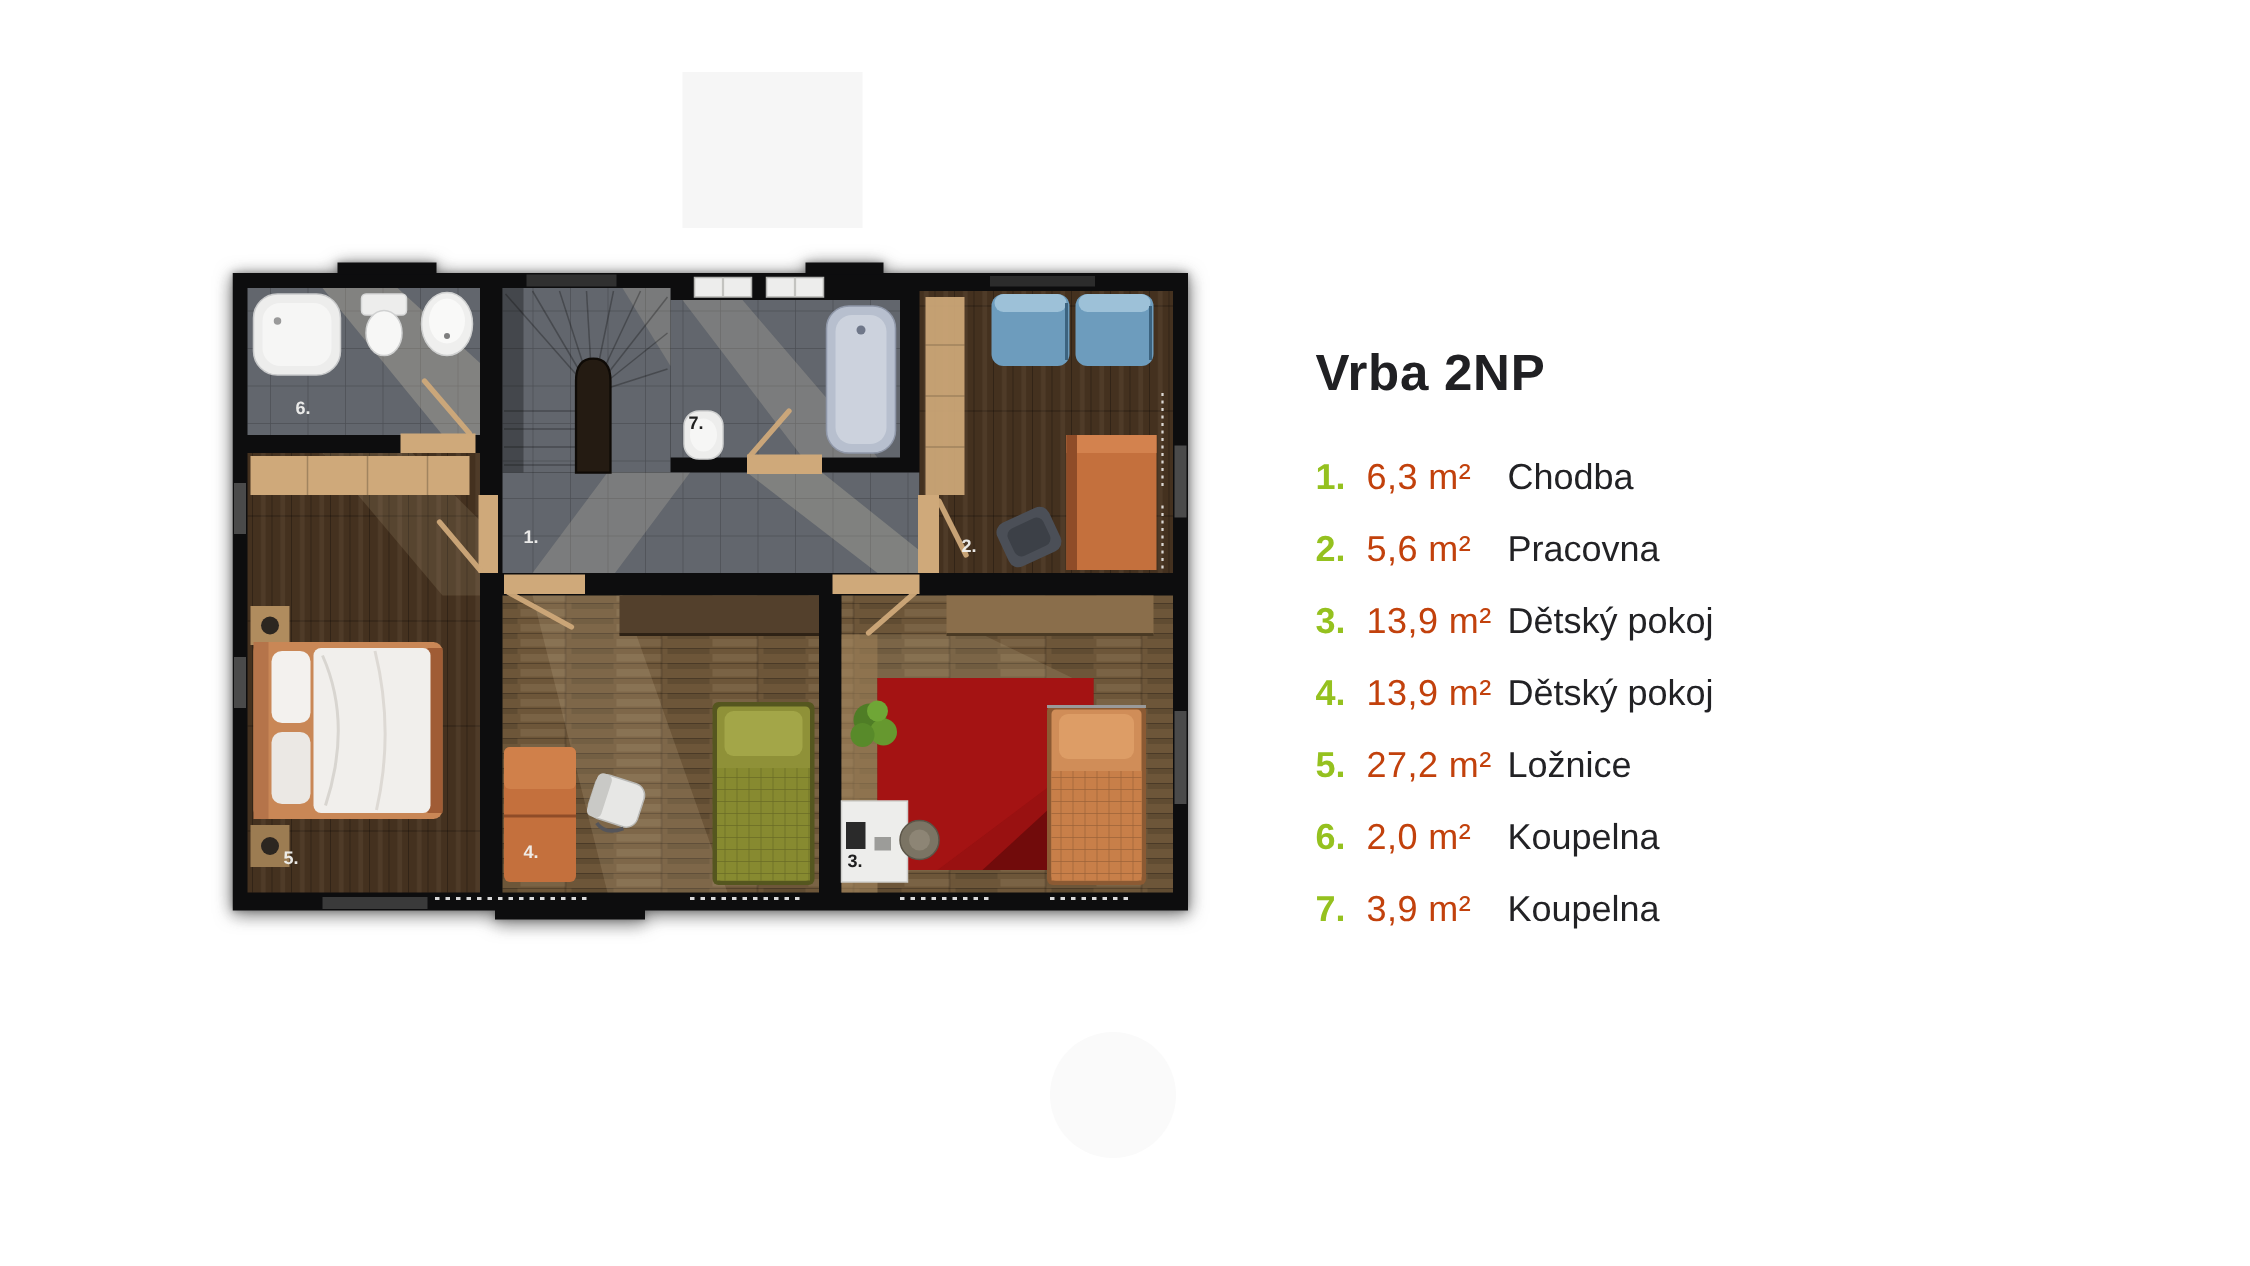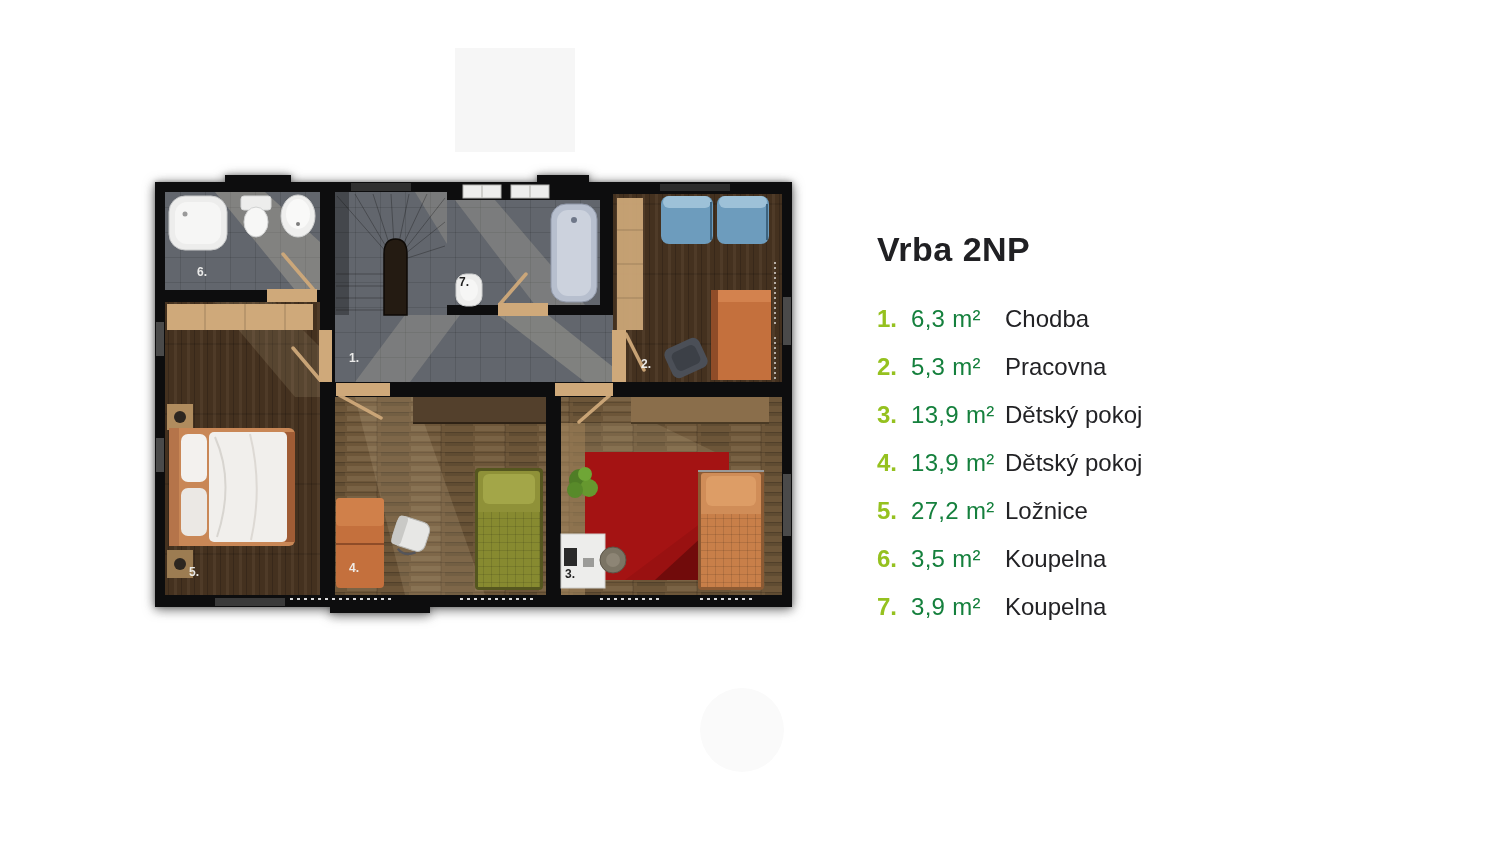--- a/index.html
+++ b/index.html
@@ -28,21 +28,21 @@
   .roomlabel.dark{fill:#1f1f1f;opacity:1;}
   .doorleaf{stroke:var(--wood-light,#cfa97a);stroke-width:3.5;stroke-linecap:round;opacity:.95;}
   .dim{stroke:#ffffff;stroke-width:2;stroke-dasharray:3 4;opacity:.85;fill:none;}
 
   
   .legend{position:absolute;left:877px;top:204px;width:420px;margin-top:23px;}
   .legend-title{margin:0 0 34px 0;font-size:34px;line-height:44px;font-weight:800;
                 color:#202023;letter-spacing:.5px;}
   .legend-row{display:flex;align-items:baseline;height:26px;margin-bottom:22px;}
   .legend-num{width:34px;flex:0 0 34px;font-size:24px;font-weight:700;color:var(--accent,#95c11f);}
-  .legend-area{width:94px;flex:0 0 94px;font-size:24px;font-weight:400;color:#15803d;letter-spacing:.3px;}
+  .legend-area{width:94px;flex:0 0 94px;font-size:24px;font-weight:400;color:#c2410c;letter-spacing:.3px;}
   .legend-name{font-size:24px;font-weight:400;color:#222225;}
 </style>
 </head>
 <body>
 
 <div class="canvas">
 
   <div class="artifact-a"></div>
   <div class="artifact-b"></div>
 
@@ -295,41 +295,41 @@
   <div class="legend">
     <h1 class="legend-title">Vrba 2NP</h1>
 
     <div class="legend-row">
       <span class="legend-num">1.</span>
       <span class="legend-area">6,3 m²</span>
       <span class="legend-name">Chodba</span>
     </div>
     <div class="legend-row">
       <span class="legend-num">2.</span>
-      <span class="legend-area">5,3 m²</span>
+      <span class="legend-area">5,6 m²</span>
       <span class="legend-name">Pracovna</span>
     </div>
     <div class="legend-row">
       <span class="legend-num">3.</span>
       <span class="legend-area">13,9 m²</span>
       <span class="legend-name">Dětský pokoj</span>
     </div>
     <div class="legend-row">
       <span class="legend-num">4.</span>
       <span class="legend-area">13,9 m²</span>
       <span class="legend-name">Dětský pokoj</span>
     </div>
     <div class="legend-row">
       <span class="legend-num">5.</span>
       <span class="legend-area">27,2 m²</span>
       <span class="legend-name">Ložnice</span>
     </div>
     <div class="legend-row">
       <span class="legend-num">6.</span>
-      <span class="legend-area">3,5 m²</span>
+      <span class="legend-area">2,0 m²</span>
       <span class="legend-name">Koupelna</span>
     </div>
     <div class="legend-row">
       <span class="legend-num">7.</span>
       <span class="legend-area">3,9 m²</span>
       <span class="legend-name">Koupelna</span>
     </div>
   </div>
 
 </div>

